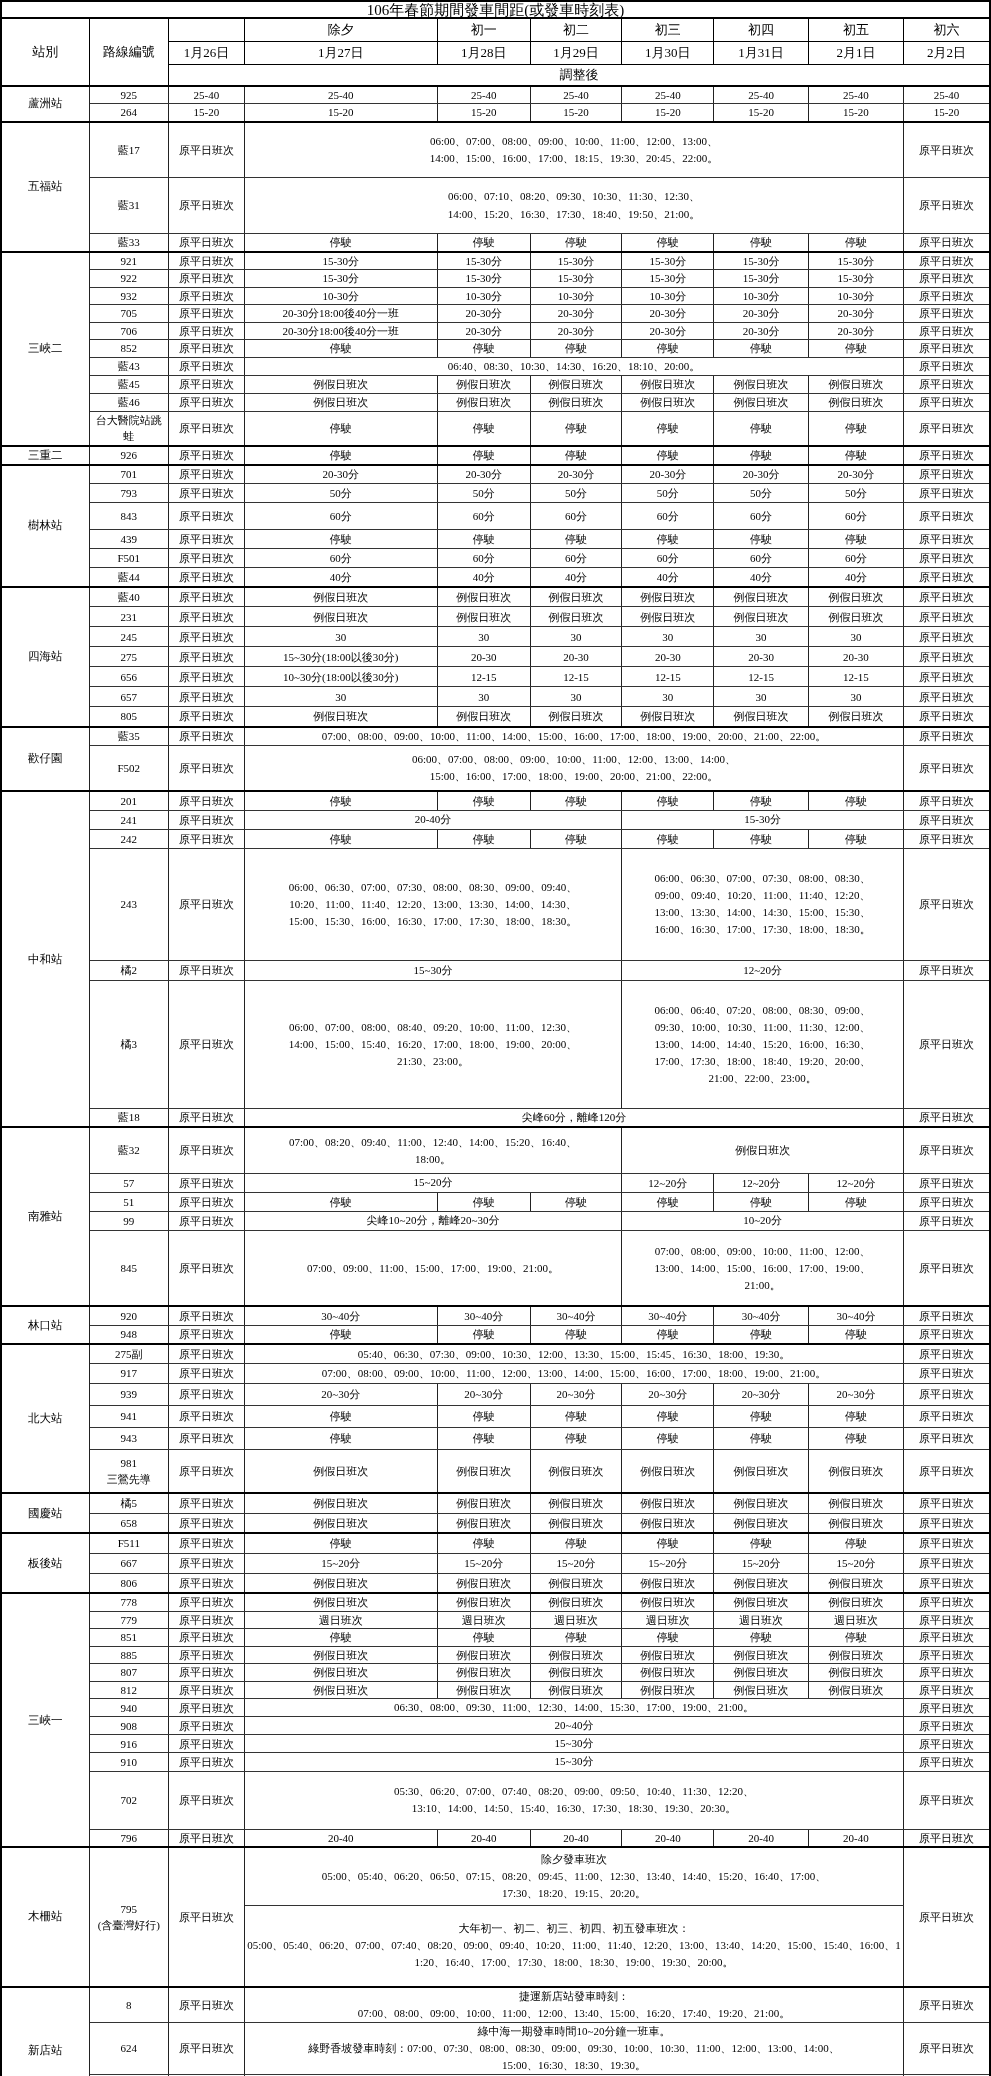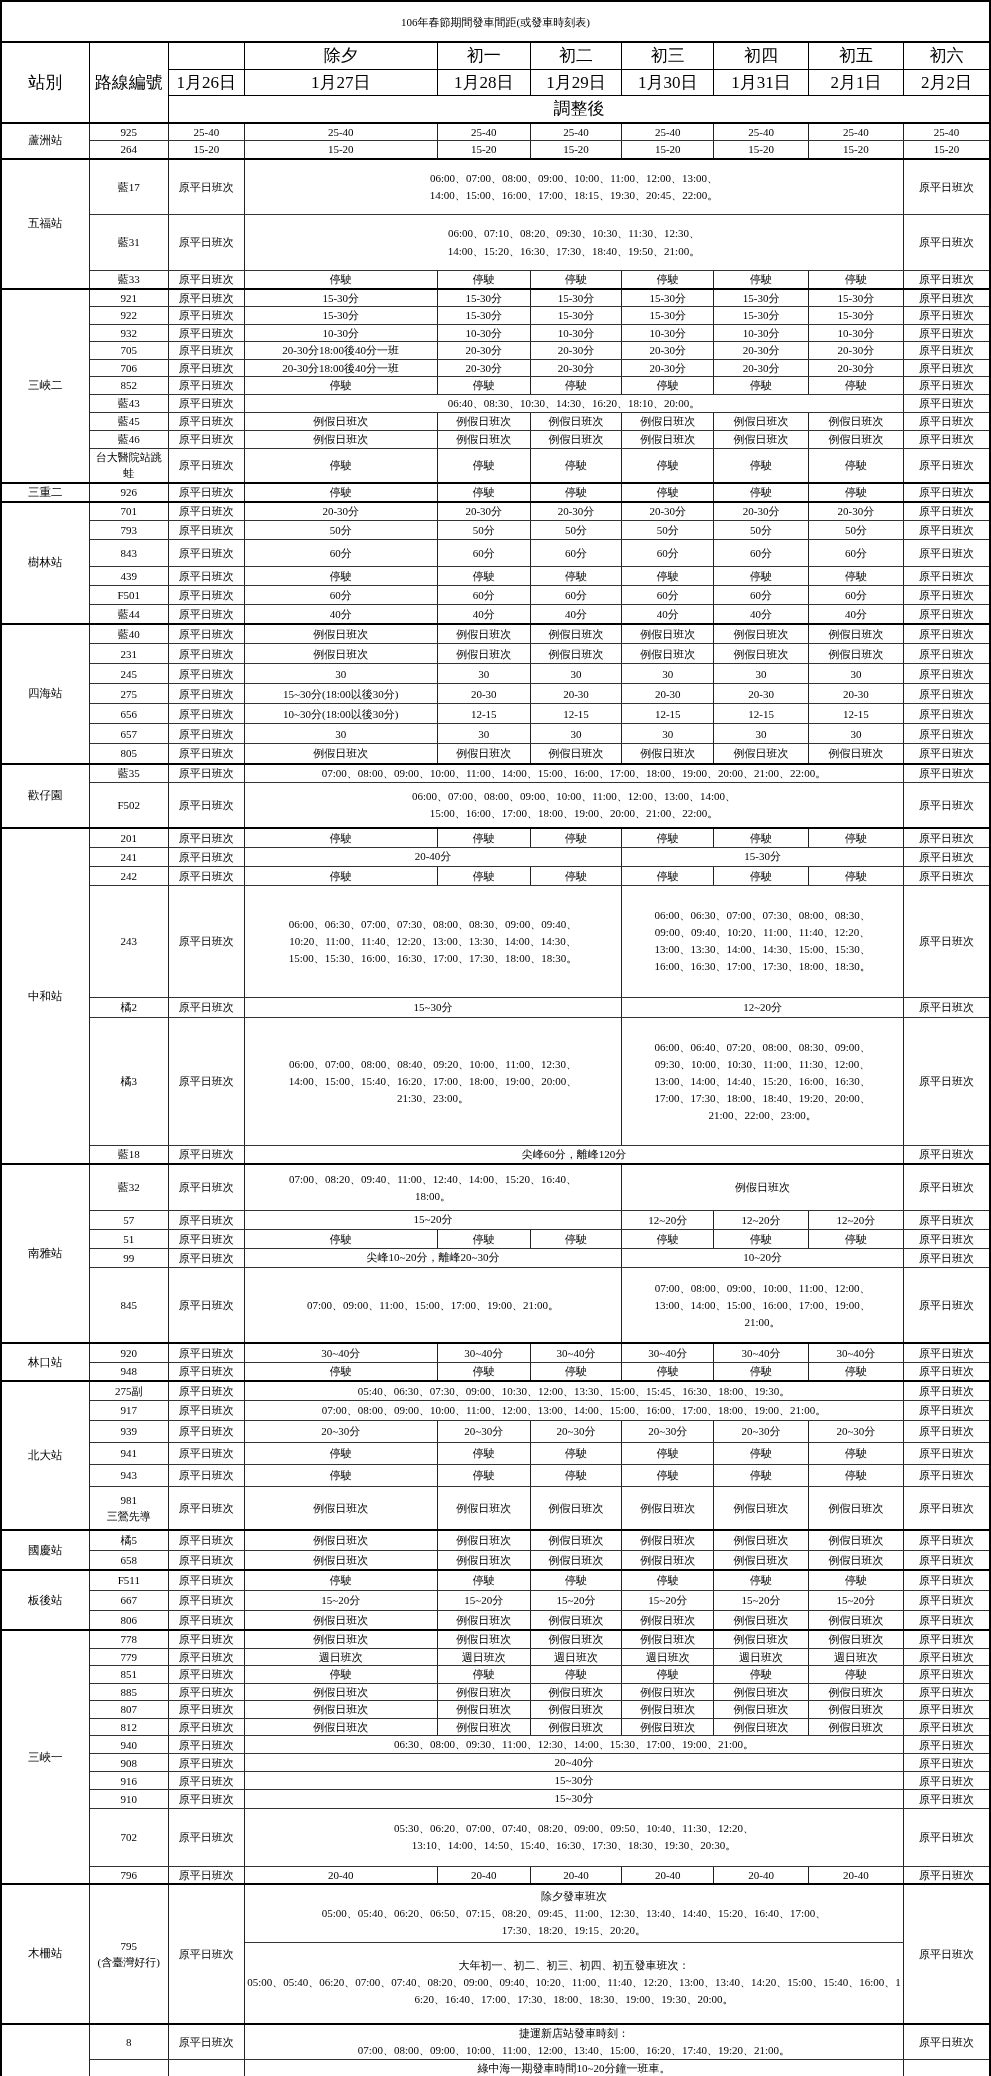--- a/index.html
+++ b/index.html
@@ -1,22 +1,22 @@
 <!DOCTYPE html>
 <html><head>
 <meta charset="utf-8">
 <style>
   html,body{margin:0;padding:0;background:#fff;}
   .wrap{width:991px;margin:0 auto;}
   table{border-collapse:collapse;table-layout:fixed;width:991px;color:#000;
         font-family:"Liberation Serif","DejaVu Serif",serif;border:2px solid #000;}
   td{border:1px solid #333;text-align:center;vertical-align:middle;font-size:11px;
      line-height:1.5;padding:0 2px;overflow:hidden;white-space:pre-line;word-break:break-all;}
-  tr.title-row td{border:2px solid #000;font-size:11px;height:15px;line-height:14px;padding:12px;}
-  thead td{font-size:17px;border-color:#000;}
+  tr.title-row td{border:2px solid #000;font-size:15px;height:15px;line-height:14px;padding:0;}
+  thead td{font-size:13px;border-color:#000;}
   tr.hr1 td{height:22px;}
   tr.hr2 td{height:22px;}
   tr.hr3 td{height:13px;}
   tbody td{border-top:1px solid #777;border-left:1px solid #222;border-right:1px solid #222;}
   tr.sec-top td{border-top:2px solid #000;}
   td.station{font-size:11.5px;}
   td.route{font-size:11px;}
   td.left{text-align:center;}
   td.merged{line-height:1.55;}
 </style>
@@ -759,21 +759,21 @@
           <td class="route" rowspan="2">795
 (含臺灣好行)</td>
           <td colspan="1" rowspan="2">原平日班次</td>
           <td colspan="6" class="merged left">除夕發車班次
 05:00、05:40、06:20、06:50、07:15、08:20、09:45、11:00、12:30、13:40、14:40、15:20、16:40、17:00、
 17:30、18:20、19:15、20:20。</td>
           <td colspan="1" rowspan="2">原平日班次</td>
         </tr>
         <tr style="height: 82px;">
           <td colspan="6" class="merged left">大年初一、初二、初三、初四、初五發車班次：
-05:00、05:40、06:20、07:00、07:40、08:20、09:00、09:40、10:20、11:00、11:40、12:20、13:00、13:40、14:20、15:00、15:40、16:00、16:20、16:40、17:00、17:30、18:00、18:30、19:00、19:30、20:00。</td>
+05:00、05:40、06:20、07:00、07:40、08:20、09:00、09:40、10:20、11:00、11:40、12:20、13:00、13:40、14:20、15:00、15:40、16:00、11:20、16:40、17:00、17:30、18:00、18:30、19:00、19:30、20:00。</td>
         </tr>
         <tr class="sec-top" style="height: 35px;">
           <td class="station" rowspan="3">新店站</td>
           <td class="route">8</td>
           <td colspan="1">原平日班次</td>
           <td colspan="6" class="merged left">捷運新店站發車時刻：
 07:00、08:00、09:00、10:00、11:00、12:00、13:40、15:00、16:20、17:40、19:20、21:00。</td>
           <td colspan="1">原平日班次</td>
         </tr>
         <tr style="height: 50px;">

